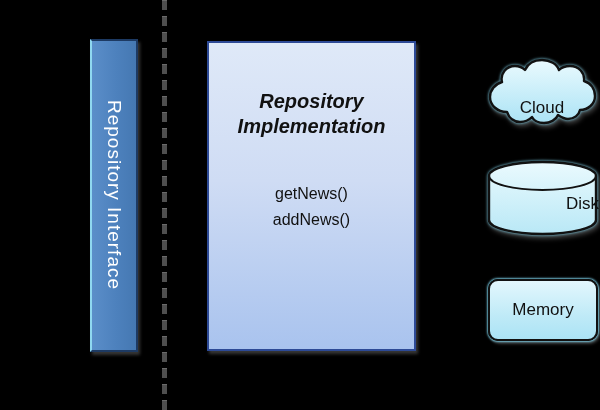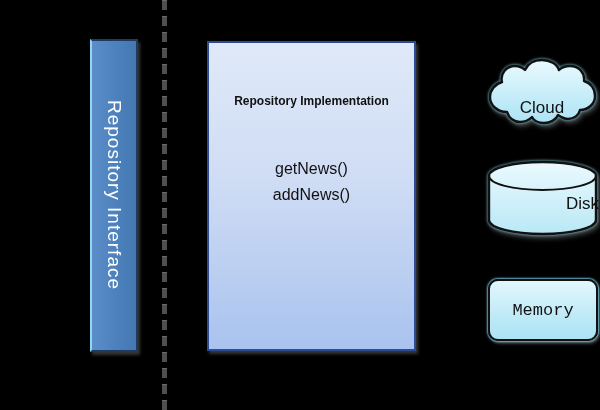--- a/index.html
+++ b/index.html
@@ -61,24 +61,25 @@
     background: linear-gradient(180deg, #dfe9f8 0%, #cfdcf4 45%, #a9c3ee 100%);
     box-shadow: 2px 3px 3px rgba(120,120,120,0.45);
     display: flex;
     flex-direction: column;
     align-items: center;
   }
   .impl-title {
     margin-top: 46px;
     max-width: 175px;
     text-align: center;
-    font-size: 12px;
+    font-size: 20px;
     font-weight: bold;
     line-height: 25px;
     color: #111;
+    font-style: italic;
   }
   .impl-methods {
     margin-top: 46px;
     display: flex;
     flex-direction: column;
     align-items: center;
     gap: 8px;
   }
   .impl-method {
     font-size: 16px;
@@ -107,21 +108,20 @@
     left: 488px; top: 279px;
     width: 110px; height: 62px;
     box-sizing: border-box;
     border: 2px solid #111;
     border-radius: 10px;
     background: linear-gradient(180deg, #e3f7fd 0%, #bfeaf7 60%, #abe3f5 100%);
     box-shadow: 0 0 2px 1px rgba(127,214,240,0.85), 2px 3px 3px rgba(120,120,120,0.5);
     display: flex;
     align-items: center;
     justify-content: center;
-    font-family: Liberation Mono, monospace;
   }
   .memory-box .shape-label { position: static; }
 </style>
 </head>
 <body>
 
 <div class="canvas">
 
   <div class="boundary"></div>
 

